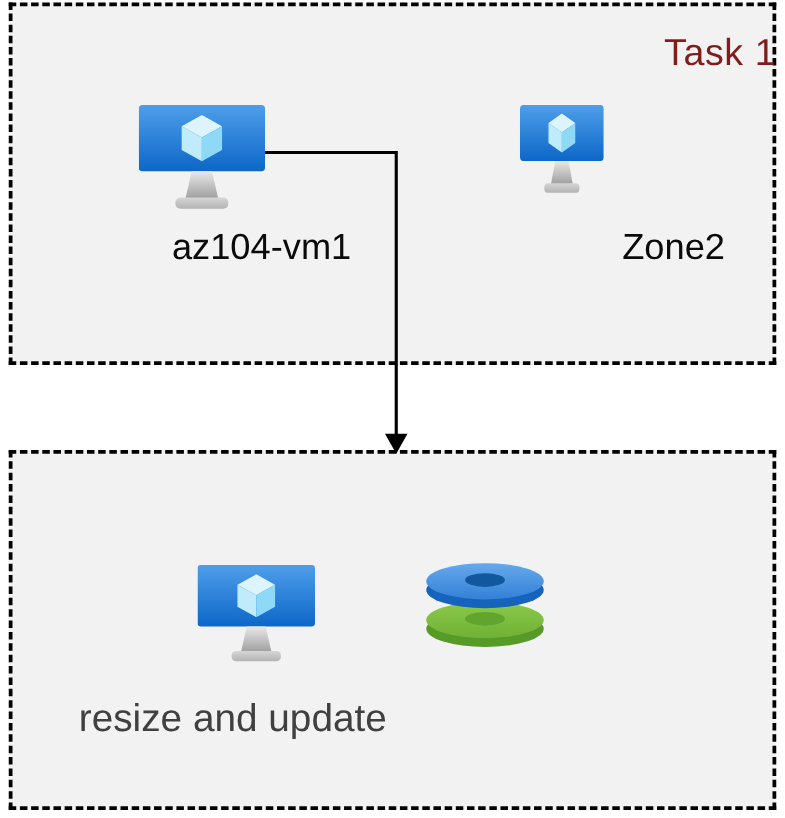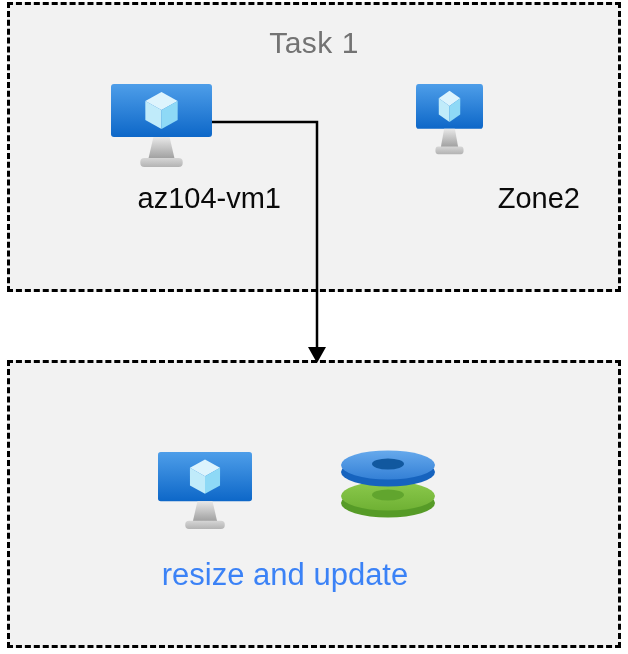--- a/index.html
+++ b/index.html
@@ -23,23 +23,23 @@
     border: 3px dashed #000000;
     box-sizing: border-box;
   }
   .task-box.t1 { top: 2px;   height: 290px; }
   .task-box.t2 { top: 360px; height: 288px; }
 
   .task-title {
     position: absolute;
     left: 7px;
     width: 614px;
-    text-align: center;
+    text-align: right;
     font-size: 30px;
-    color: #737373;
+    color: #7f1d1d;
     letter-spacing: 0.5px;
   }
   .title-1 { top: 26px; }
   .title-2 { top: 383px; }
 
   .icon { position: absolute; }
   .vm1-icon   { left: 111px; top: 84px;  width: 101px; height: 84px; }
   .vm2-icon   { left: 416px; top: 84px;  width: 67px;  height: 71px; }
   .vm3-icon   { left: 158px; top: 452px; width: 94px;  height: 78px; }
   .disks-icon { left: 338px; top: 445px; width: 100px; height: 74px; }
@@ -53,23 +53,23 @@
     color: #0a0a0a;
   }
   .vm1-label { left: 41px;  top: 181px; }
   .vm2-label { left: 340px; top: 181px; }
 
   .caption {
     position: absolute;
     left: 63px;
     top: 557px;
     width: 444px;
-    text-align: center;
+    text-align: left;
     font-size: 31px;
-    color: #3b82f6;
+    color: #404040;
   }
 
   .arrow-overlay {
     position: absolute;
     left: 0; top: 0;
     width: 628px;
     height: 654px;
     pointer-events: none;
   }
 </style>

